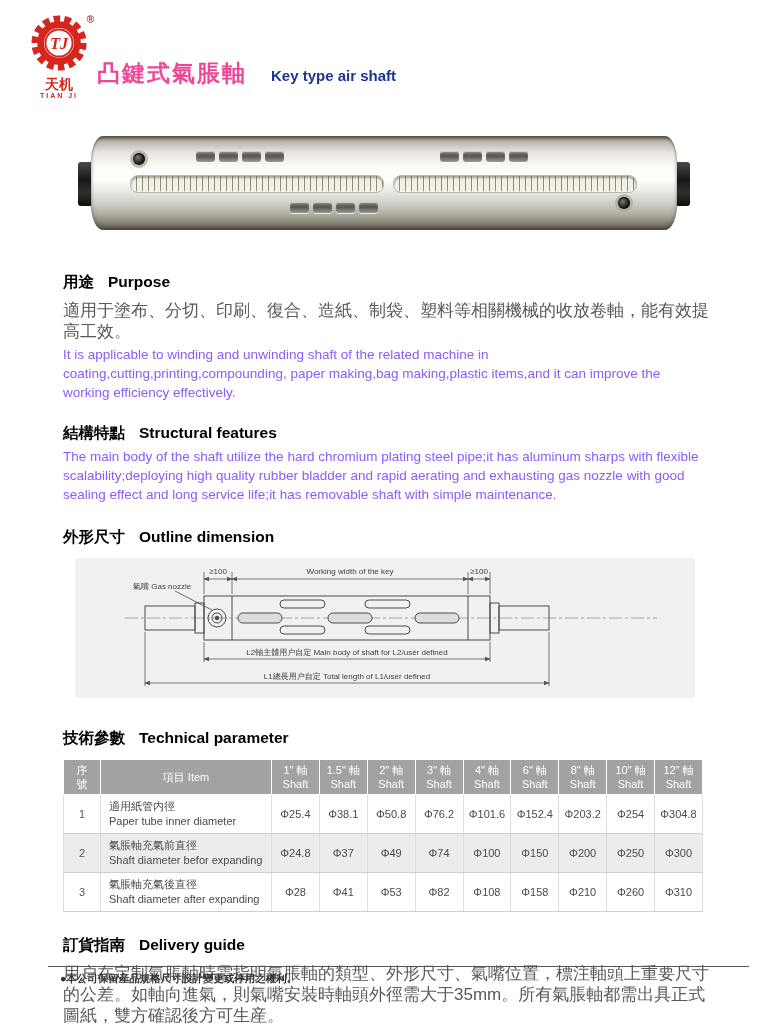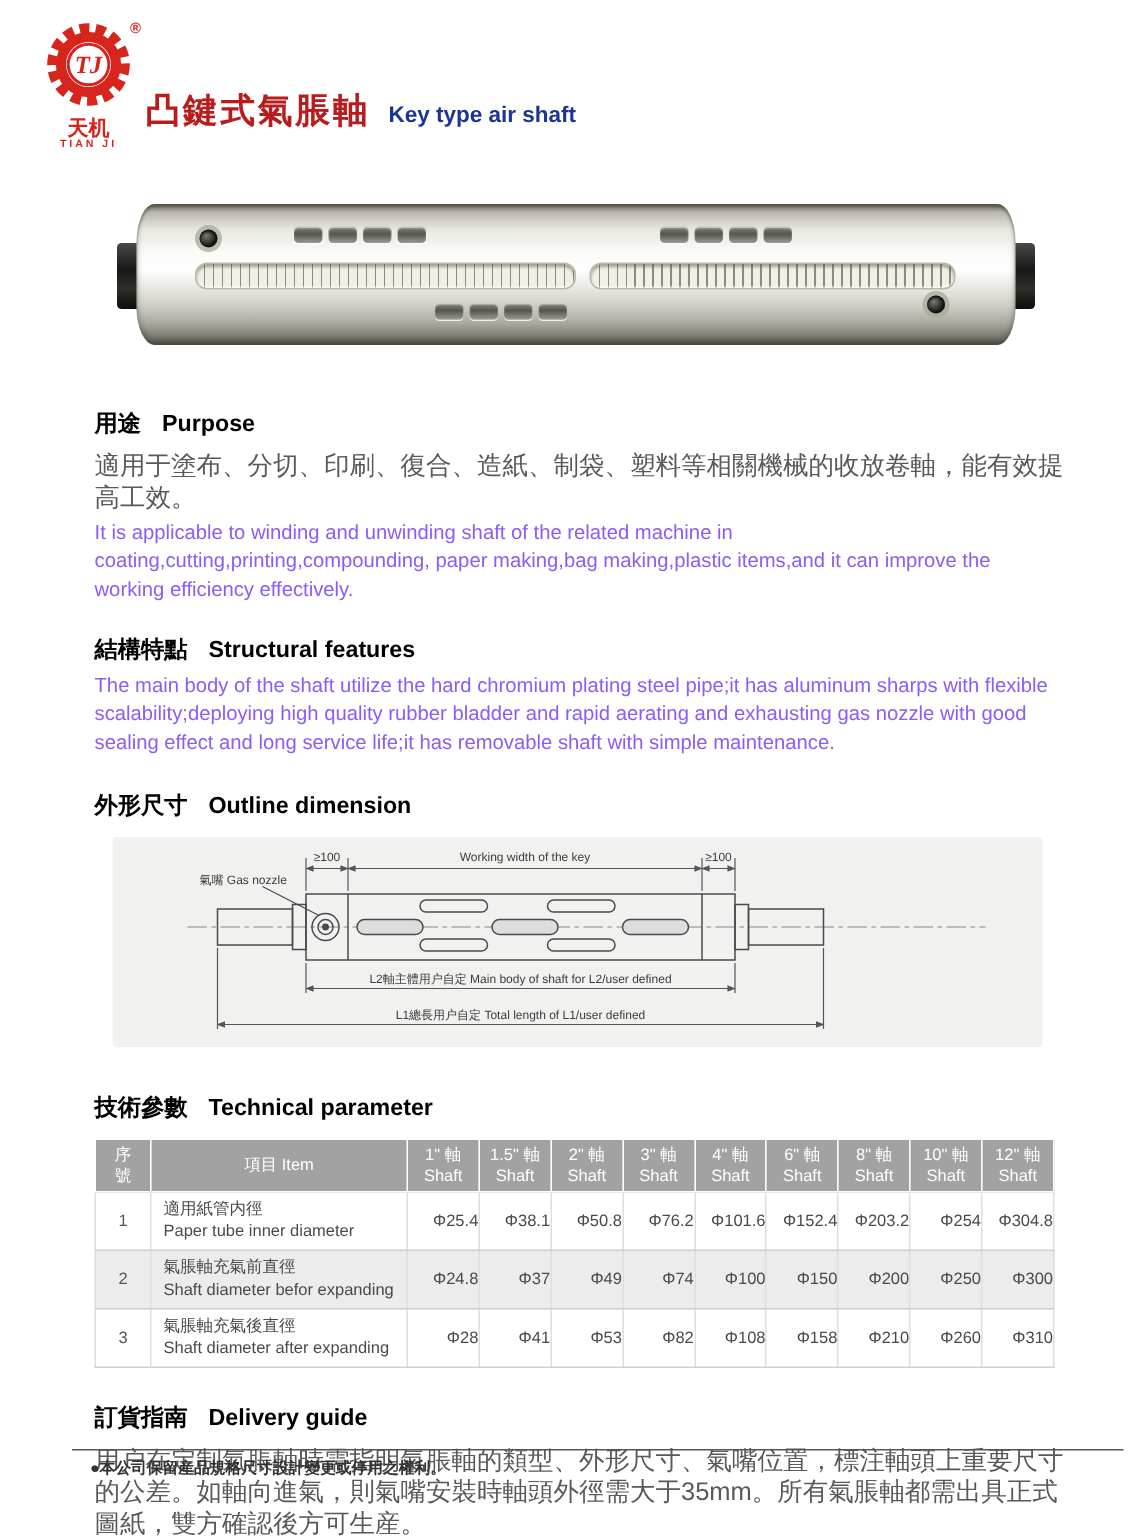--- a/index.html
+++ b/index.html
@@ -8,22 +8,22 @@
     font-family:"Liberation Sans","DejaVu Sans",sans-serif;
     -webkit-font-smoothing:antialiased;
   }
   
   .header{position:relative;height:102px;}
   .logo{position:absolute;left:22px;top:14px;width:74px;text-align:center;}
   .logo .reg{position:absolute;right:2px;top:0;color:#d6251d;font-size:10px;font-weight:bold;}
   .logo-cn{color:#d6251d;font-weight:bold;font-size:14px;line-height:14px;margin-top:1px;}
   .logo-en{color:#d6251d;font-weight:bold;font-size:7px;letter-spacing:2px;line-height:9px;}
   .title{position:absolute;left:97px;top:58px;white-space:nowrap;}
-  .title-cn{color:#b91c1c;font-size:23px;font-weight:bold;letter-spacing:2px;}
-  .title-en{color:#1c3494;font-size:15px;font-weight:600;margin-left:12px;}
+  .title-cn{color:#ec4899;font-size:23px;font-weight:bold;letter-spacing:2px;}
+  .title-en{color:#1c3494;font-size:15px;font-weight:600;margin-left:24px;}
   
   .photo{position:relative;margin:34px 0 0 78px;width:612px;height:94px;}
   .end-block{position:absolute;top:26px;width:34px;height:44px;border-radius:3px;
     background:linear-gradient(180deg,#4a4a48,#181816 40%,#2e2e2a 70%,#0c0c0a);}
   .end-block.left{left:0;}
   .end-block.right{right:0;}
   .cyl{position:absolute;left:13px;right:13px;top:0;bottom:0;border-radius:12px/26px;
     background:linear-gradient(180deg,#6e675c 0%,#b9b7af 6%,#e8e7e1 18%,#fbfbf8 34%,#ffffff 46%,#ecebe6 58%,#cfcec6 72%,#a9a79d 85%,#7a776c 95%,#55524a 100%);
     box-shadow:inset 0 2px 2px rgba(70,60,40,.55), inset 0 -3px 4px rgba(40,40,35,.35);}
   .slot-group{position:absolute;display:flex;gap:4px;}
@@ -63,21 +63,21 @@
   table.tech{border-collapse:collapse;margin-top:10px;width:640px;table-layout:fixed;}
   table.tech th{background:#a2a2a2;color:#ffffff;font-weight:normal;font-size:11px;
     border:1px solid #ffffff;padding:3px 0;line-height:14px;}
   table.tech .th-index{width:36px;}
   table.tech .th-item{width:170px;}
   table.tech td{font-size:11px;color:#4a4a4a;border-bottom:1px solid #cfcfcf;
     border-right:1px solid #dedede;padding:4px 0;}
   table.tech td:first-child{border-left:1px solid #dedede;}
   table.tech .td-index{text-align:center;color:#555;}
   table.tech .td-item{text-align:left;padding-left:8px;line-height:15px;}
-  table.tech .td-val{text-align:right;}
+  table.tech .td-val{text-align:center;}
   table.tech tr.row-alt td{background:#ececec;}
   
   .footer{position:absolute;left:40px;right:16px;top:966px;}
   .footer-line{border-top:1px solid #555;margin-left:8px;}
   .footer-cn{font-size:10.5px;color:#333;font-weight:bold;margin-top:5px;margin-left:20px;}
   .footer-row{position:relative;margin-top:1px;}
   .footer-en{font-size:9.5px;color:#555;margin-left:8px;}
   .page-num{position:absolute;left:335px;top:0;font-size:12px;color:#333;}
 </style>
 </head>

